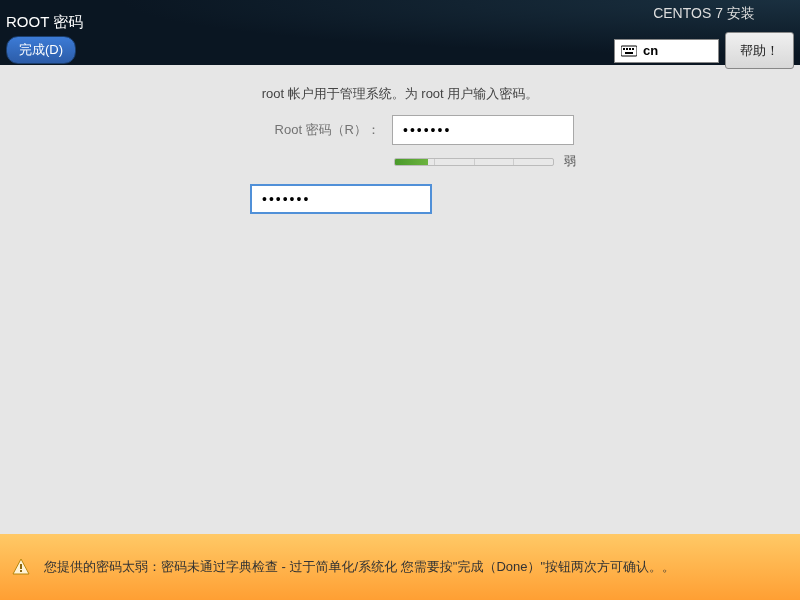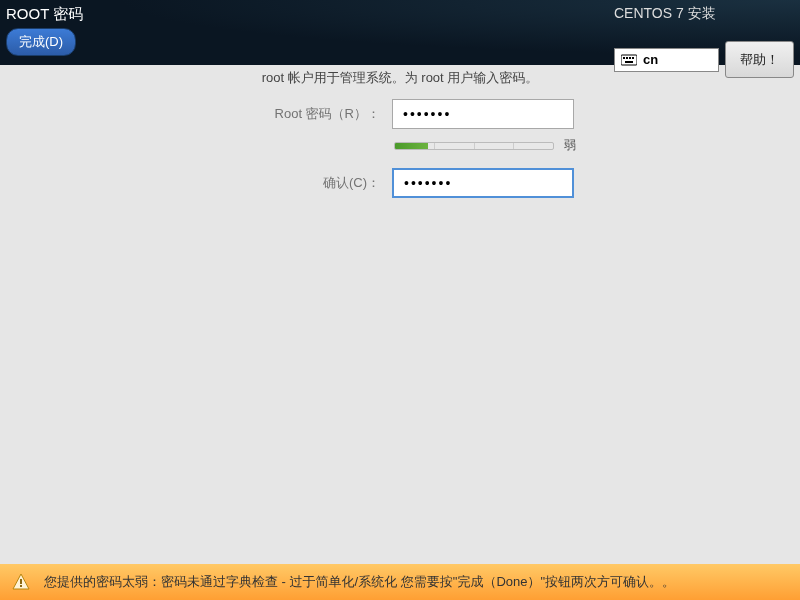--- a/index.html
+++ b/index.html
@@ -14,21 +14,21 @@
     .header {
       background: linear-gradient(180deg, #2a2a2a 0%, #1a2838 50%, #0d1b2a 100%);
       background: #0f2235;
       background: radial-gradient(ellipse at top right, #1a3040 0%, #0a1622 60%);
       height: 65px;
       display: flex;
       justify-content: space-between;
       position: relative;
     }
     .header-left {
-      padding: 5px 6px;
+      padding: 13px 6px;
     }
     .page-title {
       color: #ffffff;
       font-size: 15px;
       font-weight: normal;
       margin-bottom: 4px;
     }
     .done-button {
       background: linear-gradient(180deg, #3c7bd6 0%, #2c5ca8 100%);
       border: 1px solid #1a3d6b;
@@ -37,22 +37,22 @@
       padding: 4px 12px;
       font-size: 13px;
       cursor: pointer;
       font-family: inherit;
     }
     .header-right {
       text-align: right;
       padding: 5px 6px;
       display: flex;
       flex-direction: column;
-      align-items: flex-start;
-      gap: 18px;
+      align-items: center;
+      gap: 9px;
     }
     .installer-title {
       color: #dddddd;
       font-size: 14px;
       font-weight: normal;
     }
     .header-controls {
       display: flex;
       gap: 6px;
       align-items: center;
@@ -84,21 +84,21 @@
       border: 1px solid #888;
       border-radius: 3px;
       padding: 4px 14px;
       font-size: 13px;
       cursor: pointer;
       font-family: inherit;
       color: #222;
       height: 37px;
     }
     .content {
-      padding: 4px 40px;
+      padding: 20px 40px;
       color: #333;
     }
     .instruction {
       text-align: center;
       font-size: 13px;
       margin-bottom: 12px;
       color: #444;
     }
     .form-row {
       display: flex;
@@ -162,21 +162,21 @@
       font-size: 12px;
       color: #555;
     }
     .warning-bar {
       position: absolute;
       bottom: 0;
       left: 0;
       right: 0;
       background: #ffb84d;
       background: linear-gradient(180deg, #ffc966 0%, #ff9f33 100%);
-      padding: 9px 12px;
+      padding: 24px 12px;
       display: flex;
       align-items: center;
       gap: 14px;
       font-size: 13px;
       color: #333;
     }
     .warning-icon {
       width: 18px;
       height: 18px;
       display: inline-flex;
@@ -227,21 +227,20 @@
         <div class="strength-fill" style="width:85%"></div>
       </div>
       <div class="strength-segment"></div>
       <div class="strength-segment"></div>
       <div class="strength-segment"></div>
     </div>
     <span class="strength-text">弱</span>
   </div>
 
   <div class="form-row">
-    <label class="form-label">确认(C)：</label>
     <input type="text" class="password-input focused" readonly="" value="•••••••" style="">
   </div>
 </div>
 
 <div class="warning-bar">
   <span class="warning-icon">
     <svg width="18" height="18" viewBox="0 0 18 18">
       <path d="M9 1 L17 16 L1 16 Z" fill="#fff3d6" stroke="#b8860b" stroke-width="1"></path>
       <rect x="8" y="6" width="2" height="5" fill="#8b6914"></rect>
       <rect x="8" y="12" width="2" height="2" fill="#8b6914"></rect>

